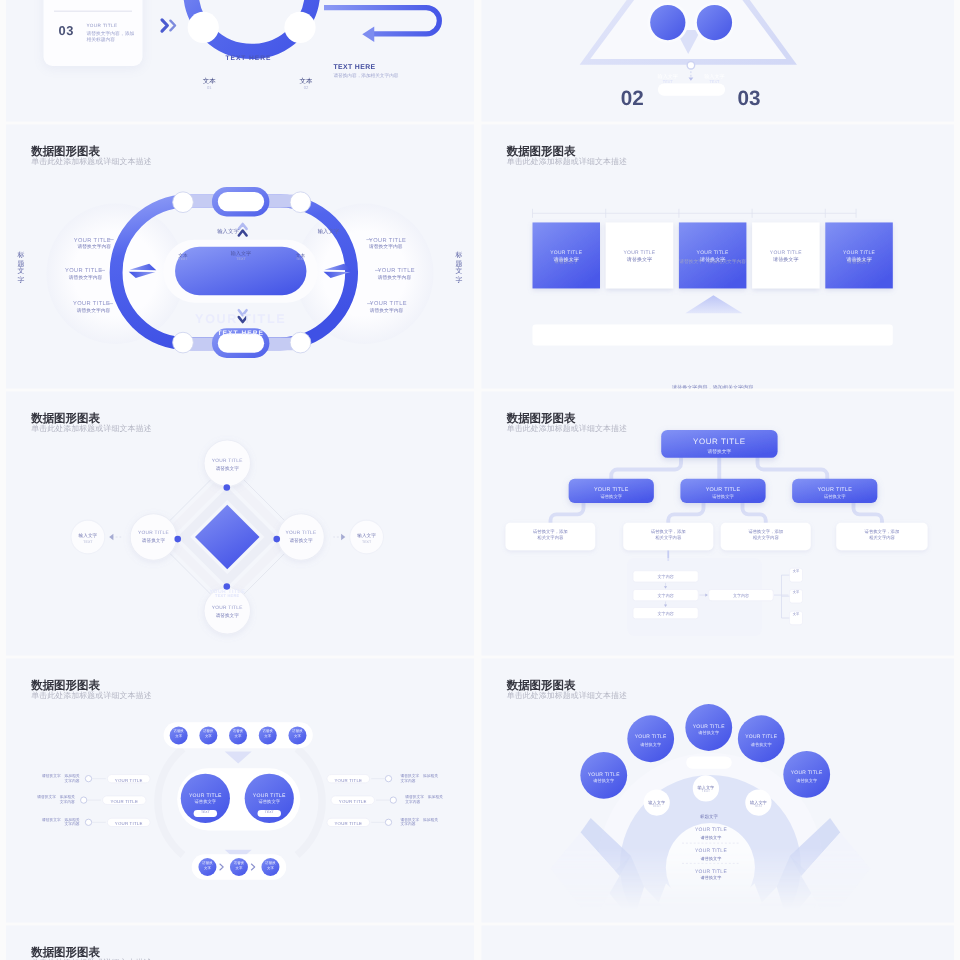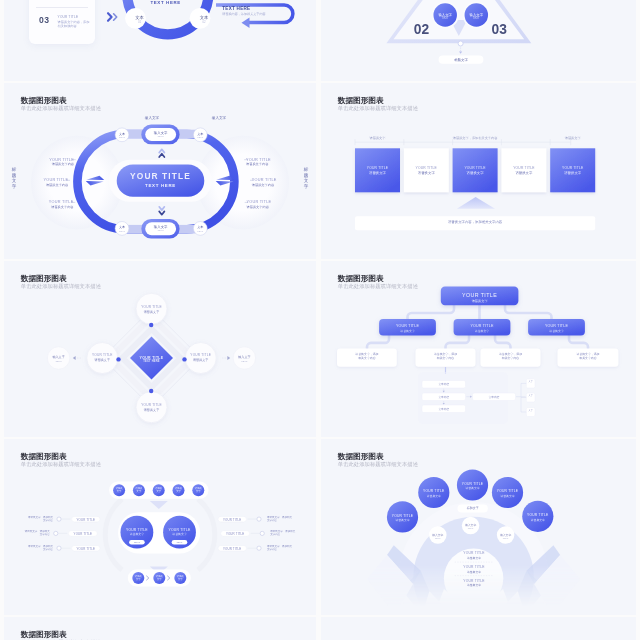--- a/index.html
+++ b/index.html
@@ -9,21 +9,21 @@
   .slide{position:absolute;background:#f4f6fb;overflow:hidden;width:312px;height:176px;}
   .col2{left:321px;width:315px;}
   .col1{left:4px;width:312px;}
 
   .s-head{position:absolute;left:16.8px;top:13.6px;}
   .s-title{font-size:7.7px;font-weight:bold;color:#34353f;letter-spacing:-0.05px;
            white-space:nowrap;line-height:8.5px;}
   .s-sub{font-size:5.3px;color:#b4b6c4;letter-spacing:0.05px;white-space:nowrap;
          line-height:6.5px;}
   svg{position:absolute;left:0;top:0;overflow:visible;}
-  .lbl{position:absolute;white-space:nowrap;}
+  .lbl{position:absolute;white-space:nowrap;margin-top:36px;}
 
   
   .s1-card{position:absolute;left:24.5px;top:60px;width:66px;height:78.5px;background:#fdfdff;
            border-radius:6px;box-shadow:0 2px 7px rgba(120,128,190,.09);}
   .s1-div{position:absolute;left:31.7px;top:101.9px;width:52.5px;height:0.6px;background:#e9eaf3;}
   .s1-num{position:absolute;left:35px;top:110.2px;font-size:8.6px;font-weight:bold;color:#4a5277;
           letter-spacing:0.4px;}
   .s1-ct{position:absolute;left:53.6px;top:109.8px;font-size:3.1px;color:#9197c6;letter-spacing:.25px;}
   .s1-cd{position:absolute;left:53.6px;top:114.5px;font-size:3.2px;color:#9ba1ce;line-height:4.6px;}
   .s1-chev{position:absolute;left:103px;top:107px;}

